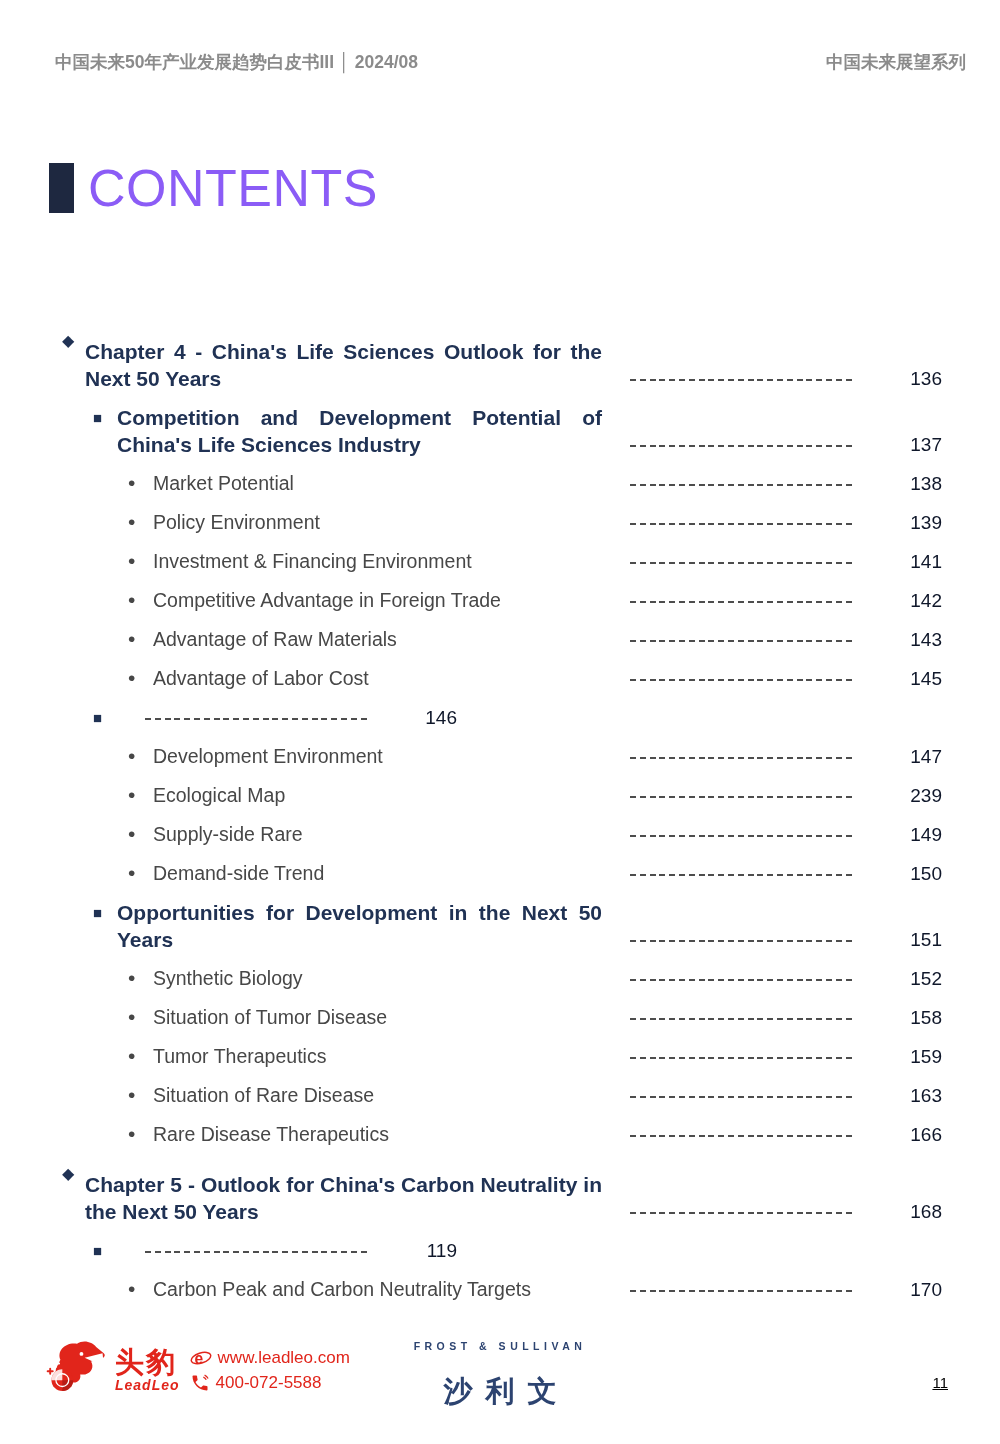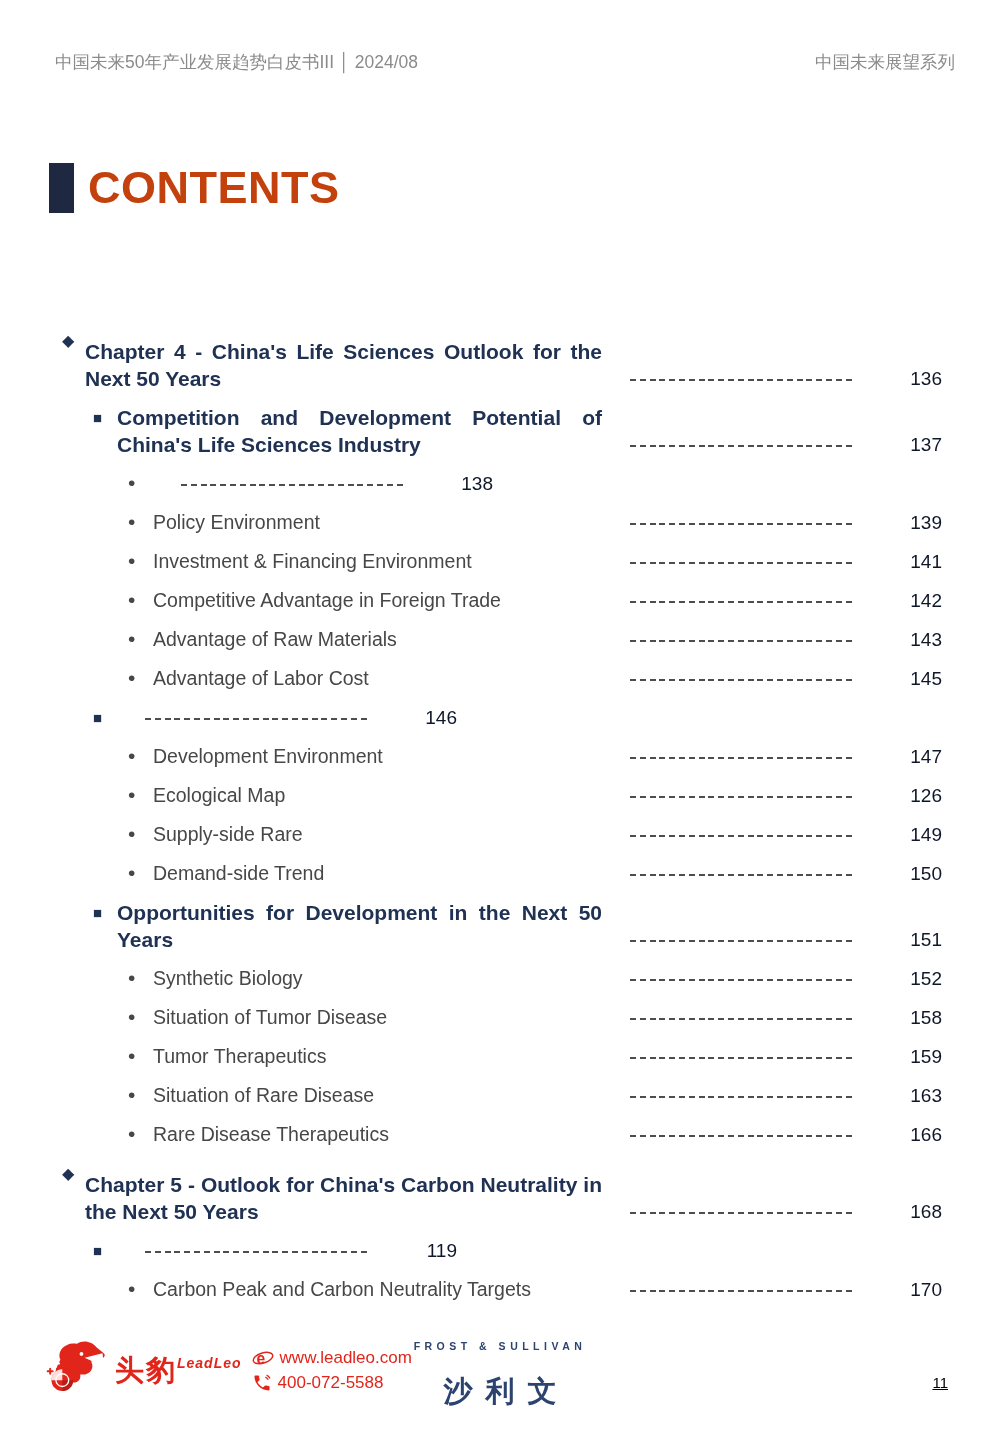--- a/index.html
+++ b/index.html
@@ -6,35 +6,35 @@
   html,body { width:1000px; height:1444px; }
   body {
     position:relative;
     background:#ffffff;
     font-family:"Liberation Sans", sans-serif;
     overflow:hidden;
   }
 
   
   .page-header{
-    position:absolute; top:50px; left:55px; right:45px;
+    position:absolute; top:50px; left:55px; right:34px;
     display:flex; justify-content:space-between; align-items:flex-start;
-    font-size:17.5px; font-weight:400; color:#8b8b8b; line-height:24px;
+    font-size:17.5px; font-weight:700; color:#8b8b8b; line-height:24px;
   }
 
   
   .title-block{
     position:absolute; top:163px; left:49px;
     display:flex; align-items:center;
   }
   .title-bar{
     width:25px; height:50px; background:#1e2840; margin-right:14px;
   }
   .title-block h1{
-    font-size:45px; font-weight:700; color:#c2410c; letter-spacing:0.5px; line-height:50px;
+    font-size:52px; font-weight:400; color:#8b5cf6; letter-spacing:0.5px; line-height:50px;
   }
 
   
   .toc{
     position:absolute; top:327px; left:0; width:1000px;
     padding:0 58px 0 62px;
   }
   .toc-row{ display:flex; align-items:flex-end; margin-bottom:12px; }
   .bullet{ align-self:flex-start; line-height:27px; }
   .label{ line-height:27px; }
@@ -52,21 +52,21 @@
   .level-section .bullet{ width:24px; font-size:15px; color:#203254; }
   .level-section .label{ width:485px; font-size:21px; font-weight:700; color:#203254; text-align:justify; flex:none; }
 
   .level-item{ margin-left:66px; }
   .level-item .bullet{ width:25px; font-size:21px; color:#474747; line-height:25px; }
   .level-item .label{ width:449px; font-size:19.5px; font-weight:400; color:#474747; flex:none; }
 
   
   .page-footer{ position:absolute; top:1336px; left:0; width:1000px; height:80px; }
   .footer-left{ position:absolute; left:45px; top:2px; display:flex; align-items:center; }
-  .brand-text{ display:flex; flex-direction:row; margin-left:6px; }
+  .brand-text{ display:flex; flex-direction:column; margin-left:6px; }
   .brand-cn{ font-size:29px; font-weight:700; color:#e1251b; line-height:30px; letter-spacing:2px; }
   .brand-en{ font-size:14px; font-weight:700; font-style:italic; color:#e1251b; line-height:16px; letter-spacing:1px; }
   .contact{ display:flex; flex-direction:column; gap:4px; margin-left:10px; }
   .contact-row{ display:flex; align-items:center; gap:6px; font-size:17px; color:#e1251b; line-height:20px; }
   .contact-row svg{ flex:none; }
 
   .frost{ position:absolute; left:400px; width:200px; top:4px; text-align:center; }
   .frost-top{ font-size:10.5px; letter-spacing:4.5px; color:#2c4370; font-weight:600; }
   .frost-bottom{ font-size:29px; font-weight:700; color:#2c4370; letter-spacing:13px; margin-top:20px; text-indent:13px; }
 
@@ -95,20 +95,21 @@
       <span class="page">136</span>
     </div>
       <div class="toc-row level-section">
       <span class="bullet">■</span>
       <span class="label">Competition and Development Potential of China's Life Sciences Industry</span>
       <span class="leader"></span>
       <span class="page">137</span>
     </div>
       <div class="toc-row level-item">
       <span class="bullet">•</span>
+      <span class="label">Market Potential</span>
       <span class="leader"></span>
       <span class="page">138</span>
     </div>
       <div class="toc-row level-item">
       <span class="bullet">•</span>
       <span class="label">Policy Environment</span>
       <span class="leader"></span>
       <span class="page">139</span>
     </div>
       <div class="toc-row level-item">
@@ -143,21 +144,21 @@
       <div class="toc-row level-item">
       <span class="bullet">•</span>
       <span class="label">Development Environment</span>
       <span class="leader"></span>
       <span class="page">147</span>
     </div>
       <div class="toc-row level-item">
       <span class="bullet">•</span>
       <span class="label">Ecological Map</span>
       <span class="leader"></span>
-      <span class="page">126</span>
+      <span class="page">239</span>
     </div>
       <div class="toc-row level-item">
       <span class="bullet">•</span>
       <span class="label">Supply-side Rare</span>
       <span class="leader"></span>
       <span class="page">149</span>
     </div>
       <div class="toc-row level-item">
       <span class="bullet">•</span>
       <span class="label">Demand-side Trend</span>

